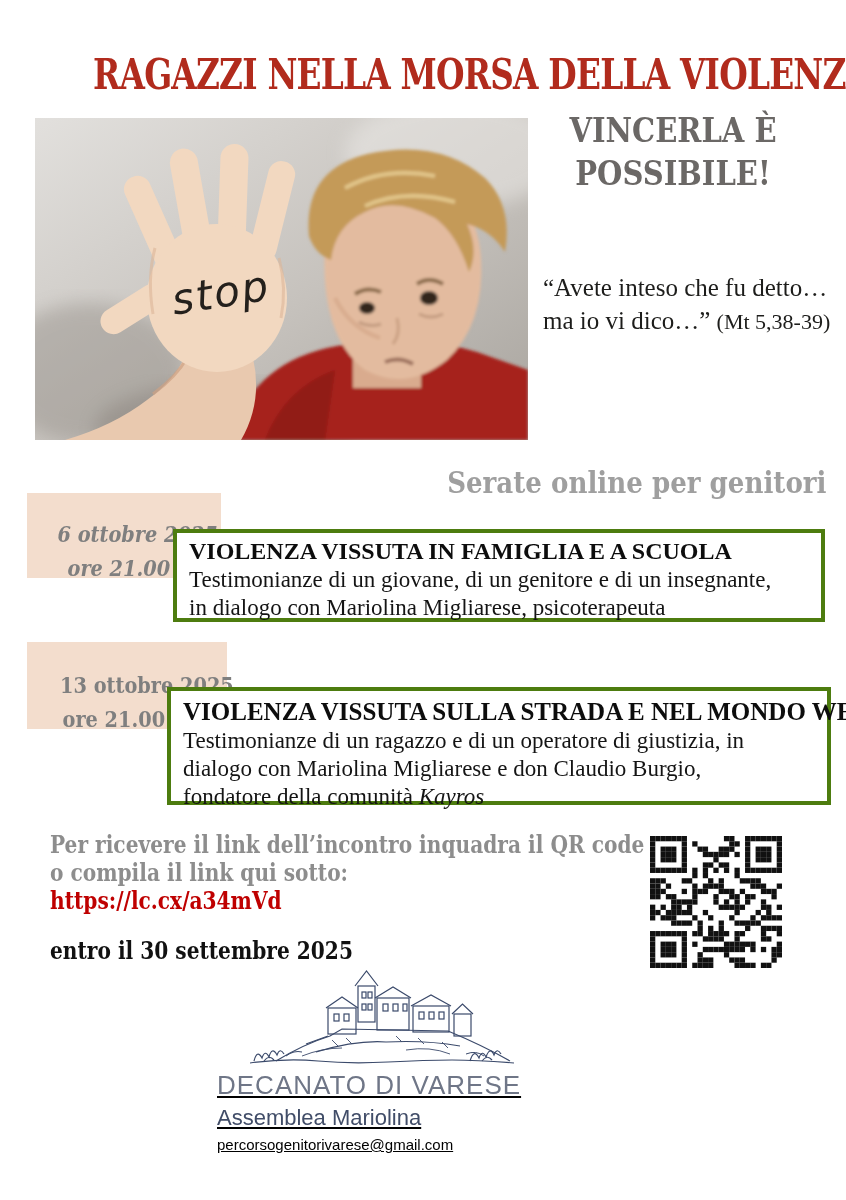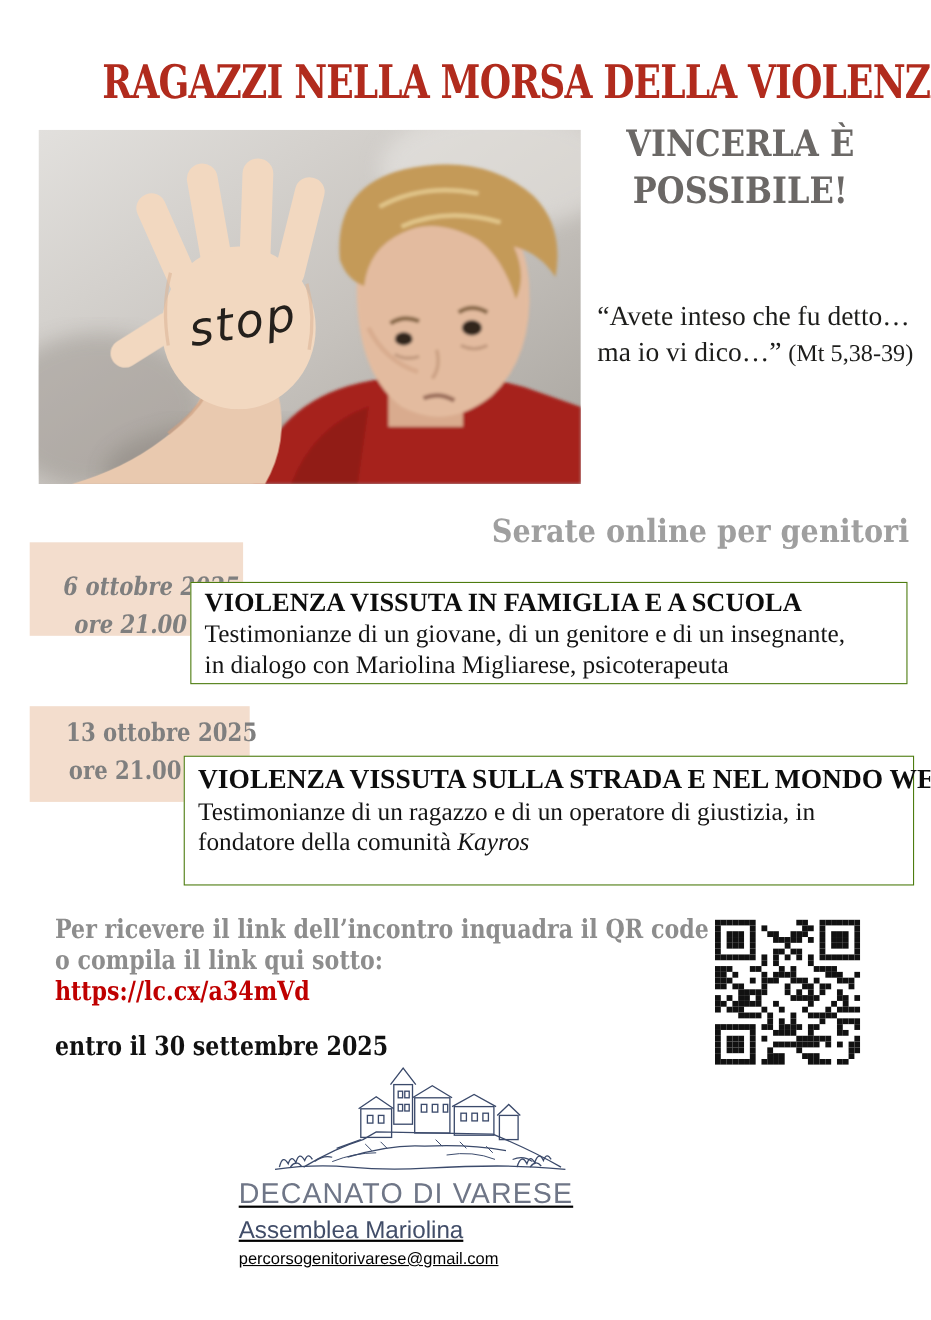--- a/index.html
+++ b/index.html
@@ -19,27 +19,27 @@
   .vincerla{left:538px;top:110px;width:270px;text-align:center;font-size:33px;line-height:1.3;
             color:#6b6866;transform:scaleX(.88);transform-origin:50% 0;}
   .quote{left:543px;top:272px;width:292px;font-size:25px;line-height:1.3;color:#1d1d1b;}
   .quote .ref{font-size:22px;}
 
   .serate{right:20px;top:466px;font-size:29px;color:#9f9f9f;transform:scaleX(.9);
           transform-origin:100% 50%;white-space:nowrap;}
 
   .datebox{background:#f3ddcd;z-index:1;}
   .datebox1{left:27px;top:493px;width:194px;height:85px;padding-top:24px;box-sizing:border-box;font-style:italic;}
-  .datebox2{left:27px;top:642px;width:200px;height:87px;padding-top:8px;box-sizing:border-box;}
+  .datebox2{left:27px;top:642px;width:200px;height:87px;padding-top:26px;box-sizing:border-box;}
   .dateline{font-size:23px;color:#7f7f7f;text-align:right;line-height:34px;white-space:nowrap;}
   .dateline .in{display:inline-block;transform:scaleX(.84);transform-origin:100% 50%;}
   .d1a{padding-right:27px;} .d1b{padding-right:51px;}
   .d2a{padding-right:6px;}  .d2b{padding-right:62px;}
 
-  .evbox{background:#ffffff;border:1px solid #4d7c0f;box-sizing:border-box;z-index:2;}
+  .evbox{background:#ffffff;border:4px solid #4d7c0f;box-sizing:border-box;z-index:2;}
   .evbox1{left:173px;top:529px;width:652px;height:93px;padding:3px 12px;}
   .evbox2{left:167px;top:687px;width:664px;height:118px;padding:5px 12px;}
   .evtitle{font-weight:bold;color:#0d0d0d;font-size:24px;line-height:1.25;white-space:nowrap;}
   .evtitle2{font-size:25px;}
   .evbody{font-size:23px;color:#141414;line-height:1.22;white-space:nowrap;}
 
   .cta{left:50px;top:831px;transform:scaleX(.84);transform-origin:0 0;white-space:nowrap;}
   .cta .g{font-size:24px;line-height:28px;color:#8d8d8d;}
   .cta .link{font-size:24px;line-height:28px;color:#bf0000;}
   .cta .deadline{font-size:24px;line-height:28px;color:#111111;margin-top:22px;}
@@ -132,20 +132,21 @@
     <div class="serif evbody">in dialogo con Mariolina Migliarese, psicoterapeuta</div>
   </div>
 
   <div class="abs datebox datebox2">
     <div class="slab dateline d2a"><span class="in">13 ottobre 2025</span></div>
     <div class="slab dateline d2b"><span class="in">ore 21.00</span></div>
   </div>
   <div class="abs evbox evbox2">
     <div class="serif evtitle evtitle2">VIOLENZA VISSUTA SULLA STRADA E NEL MONDO WEB</div>
     <div class="serif evbody">Testimonianze di un ragazzo e di un operatore di giustizia, in</div>
+    <div class="serif evbody">dialogo con Mariolina Migliarese e don Claudio Burgio,</div>
     <div class="serif evbody"><span>fondatore della comunità </span><i>Kayros</i></div>
   </div>
 
   <div class="abs slab cta">
     <div class="g">Per ricevere il link dell’incontro inquadra il QR code</div>
     <div class="g">o compila il link qui sotto:</div>
     <div class="link">https://lc.cx/a34mVd</div>
     <div class="deadline">entro il 30 settembre 2025</div>
   </div>
 

